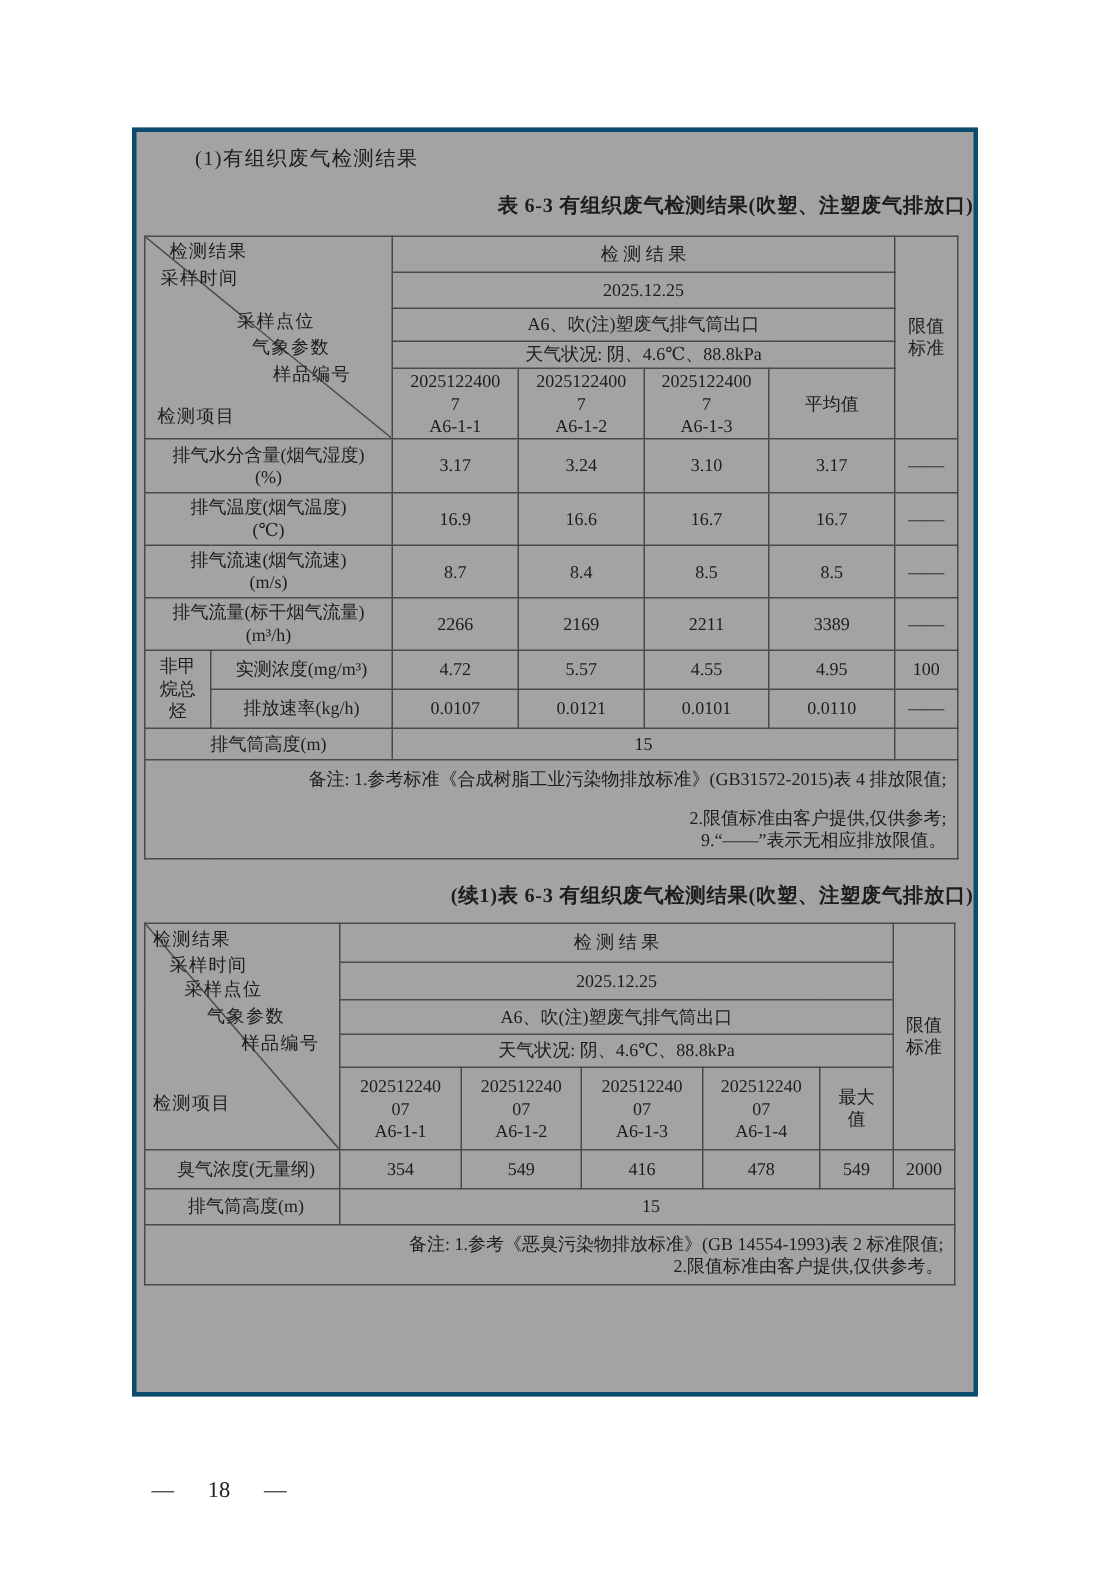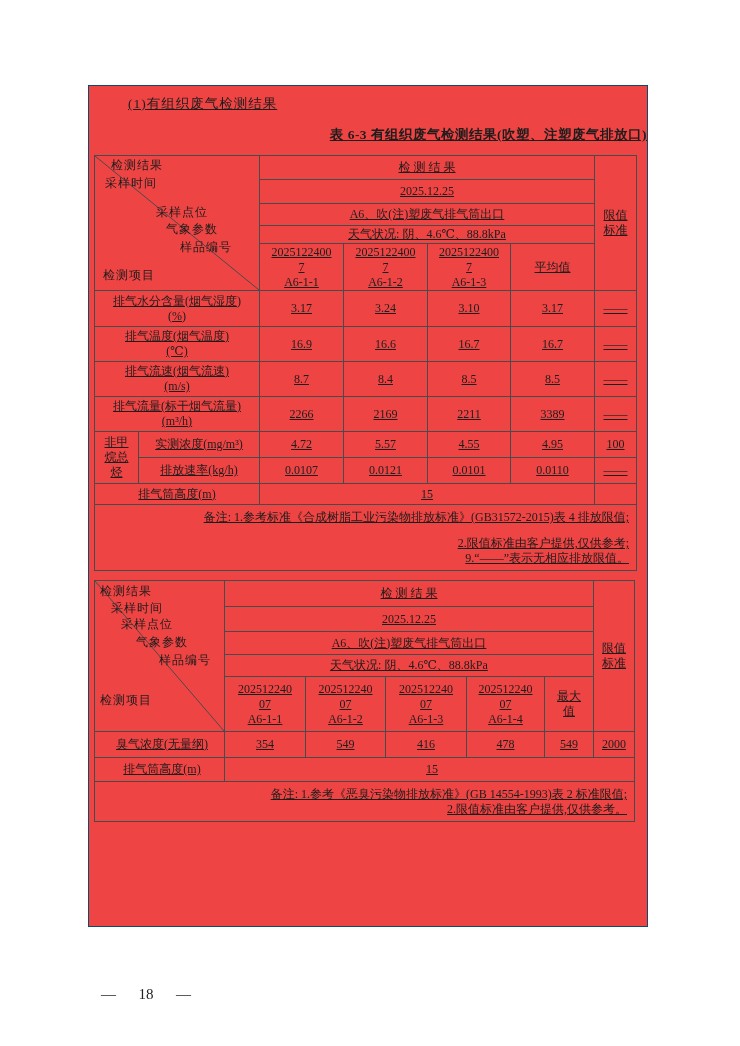--- a/index.html
+++ b/index.html
@@ -3,21 +3,21 @@
 <meta charset="utf-8">
 <style>
   html,body{margin:0;padding:0;}
   body{
     width:740px;height:1046px;position:relative;background:#ffffff;
     font-family:"Liberation Serif","DejaVu Serif",serif;color:#1d1d1d;
     -webkit-font-smoothing:antialiased;
   }
   .frame{
     position:absolute;left:88px;top:85px;width:558px;height:840px;
-    border:1px solid #0c4a6e;background:#ef4444;overflow:hidden;text-decoration:underline;
+    border:3px solid #0c4a6e;background:#a3a3a3;overflow:hidden;
   }
   .section-heading{font-size:13.5px;margin:9px 0 0 39px;letter-spacing:1px;}
   .tbl-title{font-size:13.5px;font-weight:bold;text-align:right;margin-top:13px;letter-spacing:0.5px;}
   table{
     border-collapse:collapse;table-layout:fixed;margin:11px 0 0 5px;
     font-size:12px;color:#1d1d1d;
   }
   td{
     border:1px solid #4a4a4a;text-align:center;vertical-align:middle;
     padding:0 2px;line-height:1.25;overflow:hidden;
@@ -157,20 +157,21 @@
     <tr>
       <td colspan="7" class="notes-cell">
         <div class="note-gap">备注: 1.参考标准《合成树脂工业污染物排放标准》(GB31572-2015)表 4 排放限值;</div>
         <div>2.限值标准由客户提供,仅供参考;</div>
         <div>9.“——”表示无相应排放限值。</div>
       </td>
     </tr>
   </tbody>
     </table>
 
+  <div class="tbl-title" style="margin-top:15px">(续1)表 6-3 有组织废气检测结果(吹塑、注塑废气排放口)</div>
 
   <table style="margin-top:9px">
     <colgroup>
       <col style="width:130px">
       <col style="width:81px">
         <col style="width:80px">
         <col style="width:81px">
         <col style="width:78px">
       <col style="width:49px">
         <col style="width:41px">

